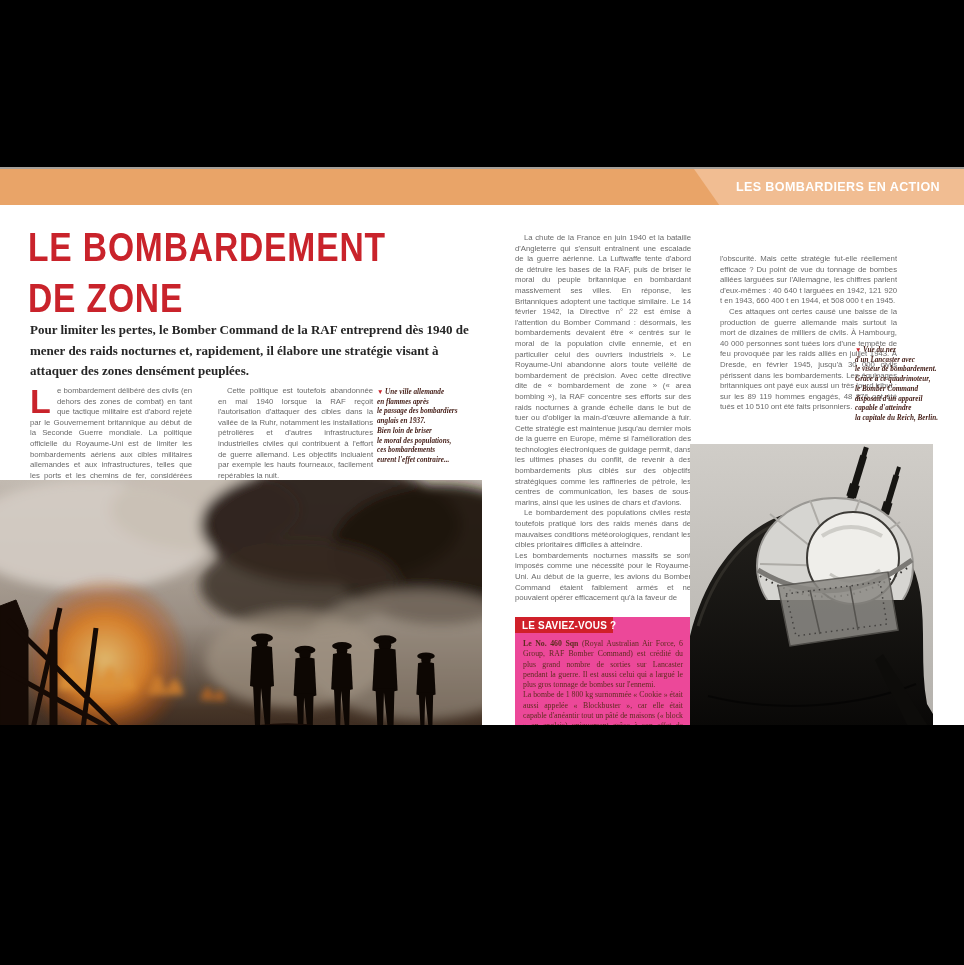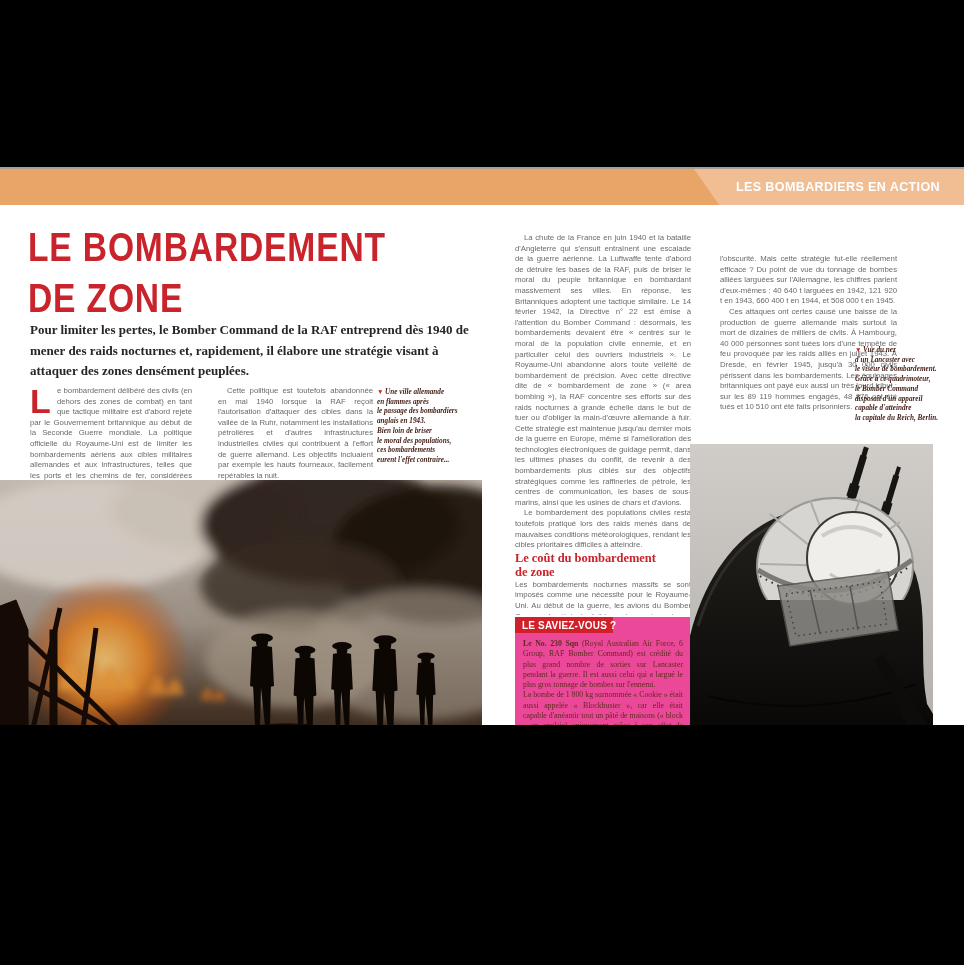--- a/index.html
+++ b/index.html
@@ -85,32 +85,30 @@
     <p><span class="dropcap">L</span><span>e bombardement délibéré des civils (en dehors des zones de combat) en tant que tactique militaire est d'abord rejeté par le Gouvernement britannique au début de la Seconde Guerre mondiale. La politique officielle du Royaume-Uni est de limiter les bombardements aériens aux cibles militaires allemandes et aux infrastructures, telles que les ports et les chemins de fer, considérées comme d'importance stratégique directe.</span></p>
   </div>
   <div class="abs body-col lcol2">
     <p class="indent">Cette politique est toutefois abandonnée en mai 1940 lorsque la RAF reçoit l'autorisation d'attaquer des cibles dans la vallée de la Ruhr, notamment les installations pétrolières et d'autres infrastructures industrielles civiles qui contribuent à l'effort de guerre allemand. Les objectifs incluaient par exemple les hauts fourneaux, facilement repérables la nuit.</p>
   </div>
 
   <div class="abs cap capL">
     <span class="tri">▼ </span><span class="txt">Une ville allemande
 en flammes après
 le passage des bombardiers
-anglais en 1943.
+anglais en 1937.
 Bien loin de briser
 le moral des populations,
 ces bombardements
 eurent l'effet contraire...</span>
   </div>
 
   <div class="abs body-col mcol">
     <p class="indent">La chute de la France en juin 1940 et la bataille d'Angleterre qui s'ensuit entraînent une escalade de la guerre aérienne. La Luftwaffe tente d'abord de détruire les bases de la RAF, puis de briser le moral du peuple britannique en bombardant massivement ses villes. En réponse, les Britanniques adoptent une tactique similaire. Le 14 février 1942, la Directive n° 22 est émise à l'attention du Bomber Command : désormais, les bombardements devaient être « centrés sur le moral de la population civile ennemie, et en particulier celui des ouvriers industriels ». Le Royaume-Uni abandonne alors toute velléité de bombardement de précision. Avec cette directive dite de « bombardement de zone » (« area bombing »), la RAF concentre ses efforts sur des raids nocturnes à grande échelle dans le but de tuer ou d'obliger la main-d'œuvre allemande à fuir. Cette stratégie est maintenue jusqu'au dernier mois de la guerre en Europe, même si l'amélioration des technologies électroniques de guidage permit, dans les ultimes phases du conflit, de revenir à des bombardements plus ciblés sur des objectifs stratégiques comme les raffineries de pétrole, les centres de communication, les bases de sous-marins, ainsi que les usines de chars et d'avions.</p>
     <p class="indent">Le bombardement des populations civiles resta toutefois pratiqué lors des raids menés dans de mauvaises conditions météorologiques, rendant les cibles prioritaires difficiles à atteindre.</p>
-    <p class="subhead">Le coût du bombardement
-de zone</p>
     <p>Les bombardements nocturnes massifs se sont imposés comme une nécessité pour le Royaume-Uni. Au début de la guerre, les avions du Bomber Command étaient faiblement armés et ne pouvaient opérer efficacement qu'à la faveur de</p>
   </div>
 
   <div class="abs body-col rcol">
     <p>l'obscurité. Mais cette stratégie fut-elle réellement efficace ? Du point de vue du tonnage de bombes alliées larguées sur l'Allemagne, les chiffres parlent d'eux-mêmes : 40 640 t larguées en 1942, 121 920 t en 1943, 660 400 t en 1944, et 508 000 t en 1945.</p>
     <p class="indent">Ces attaques ont certes causé une baisse de la production de guerre allemande mais surtout la mort de dizaines de milliers de civils. À Hambourg, 40 000 personnes sont tuées lors d'une tempête de feu provoquée par les raids alliés en juillet 1943. À Dresde, en février 1945, jusqu'à 30 000 civils périssent dans les bombardements. Les équipages britanniques ont payé eux aussi un très lourd tribut : sur les 89 119 hommes engagés, 48 876 ont été tués et 10 510 ont été faits prisonniers.</p>
   </div>
 
   <div class="abs cap capR">
     <span class="tri">▼ </span><span class="txt">Vue du nez
@@ -120,21 +118,21 @@
 le Bomber Command
 disposait d'un appareil
 capable d'atteindre
 la capitale du Reich, Berlin.</span>
   </div>
 
   <div class="abs dyk">
     <div class="dyk-tab"></div>
     <div class="dyk-title">LE SAVIEZ-VOUS ?</div>
     <div class="dyk-body">
-      <p><span class="bold">Le No. 230 Sqn</span><span> (Royal Australian Air Force, 6 Group, RAF Bomber Command) est crédité du plus grand nombre de sorties sur Lancaster pendant la guerre. Il est aussi celui qui a largué le plus gros tonnage de bombes sur l'ennemi.</span></p>
+      <p><span class="bold">Le No. 460 Sqn</span><span> (Royal Australian Air Force, 6 Group, RAF Bomber Command) est crédité du plus grand nombre de sorties sur Lancaster pendant la guerre. Il est aussi celui qui a largué le plus gros tonnage de bombes sur l'ennemi.</span></p>
       <p>La bombe de 1 800 kg surnommée « Cookie » était aussi appelée « Blockbuster », car elle était capable d'anéantir tout un pâté de maisons (« block » en anglais) uniquement grâce à son effet de souffle qui endommageait les murs et les façades, arrachait les toitures, mettant à nu les charpentes qui étaient ensuite enflammées par les bombes incendiaires.</p>
     </div>
   </div>
 
   <div class="abs photoL">
     <svg width="482" height="320" viewBox="0 0 482 320" preserveAspectRatio="none">
       <defs>
         <linearGradient id="skyg" x1="0" y1="0" x2="0" y2="1">
           <stop offset="0" stop-color="#d8d2c9"></stop>
             <stop offset="0.45" stop-color="#a99f93"></stop>

